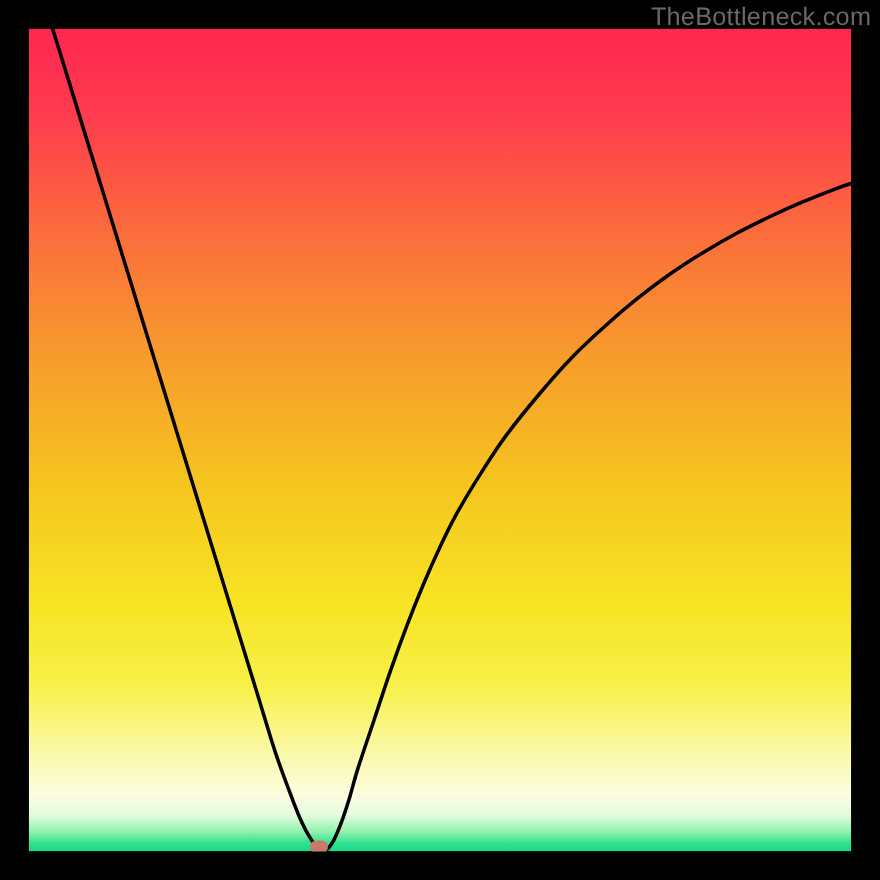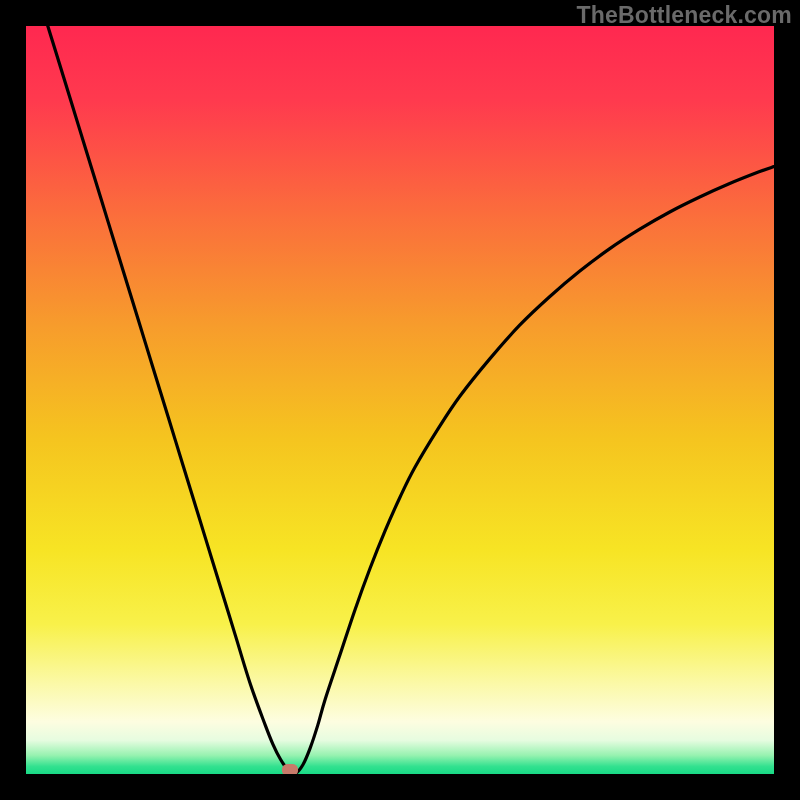--- a/index.html
+++ b/index.html
@@ -40,21 +40,21 @@
     top: 0;
     width: 100%;
     height: 100%;
   }
   .watermark {
     position: absolute;
     top: 2px;
     right: 8px;
     color: #6a6a6a;
     font-size: 23px;
-    font-weight: 700;
+    font-weight: 400;
     letter-spacing: 0.2px;
     user-select: none;
   }
   .marker {
     position: absolute;
     width: 16px;
     height: 12px;
     border-radius: 6px / 5px;
     transform: translate(-50%, -50%);
   }

